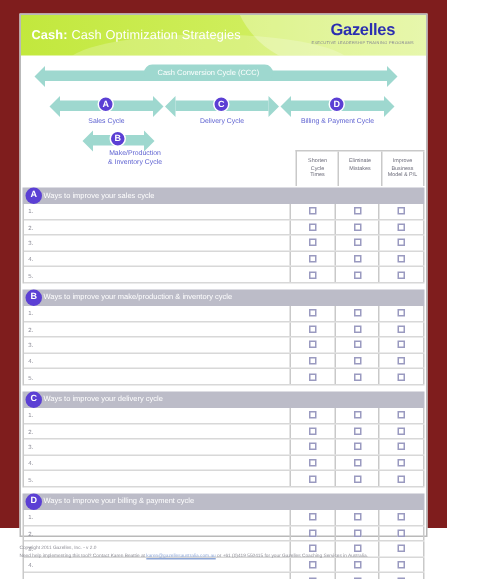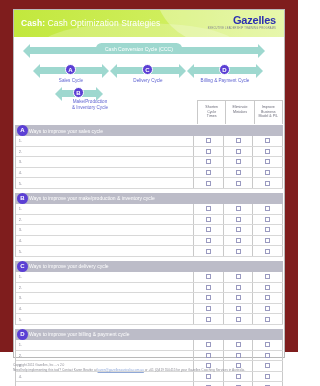--- a/index.html
+++ b/index.html
@@ -60,21 +60,21 @@
     font-size: 8.5px;
     color: #ffffff;
     letter-spacing: .1px;
     white-space: nowrap;
     z-index: 2;
   }
   .header-title b { font-weight: bold; }
   .logo {
     position: absolute;
     right: 8px; top: 5px;
-    text-align: right;
+    text-align: center;
     z-index: 2;
   }
   .logo-main {
     font-size: 11px;
     font-weight: bold;
     color: #2b2fb0;
     letter-spacing: -0.2px;
     line-height: 11px;
   }
   .logo-sub {

